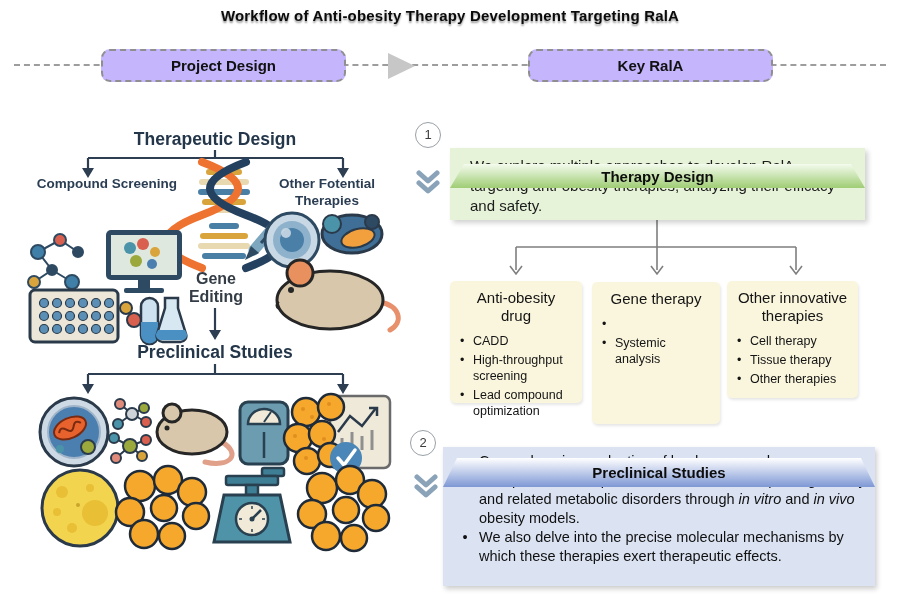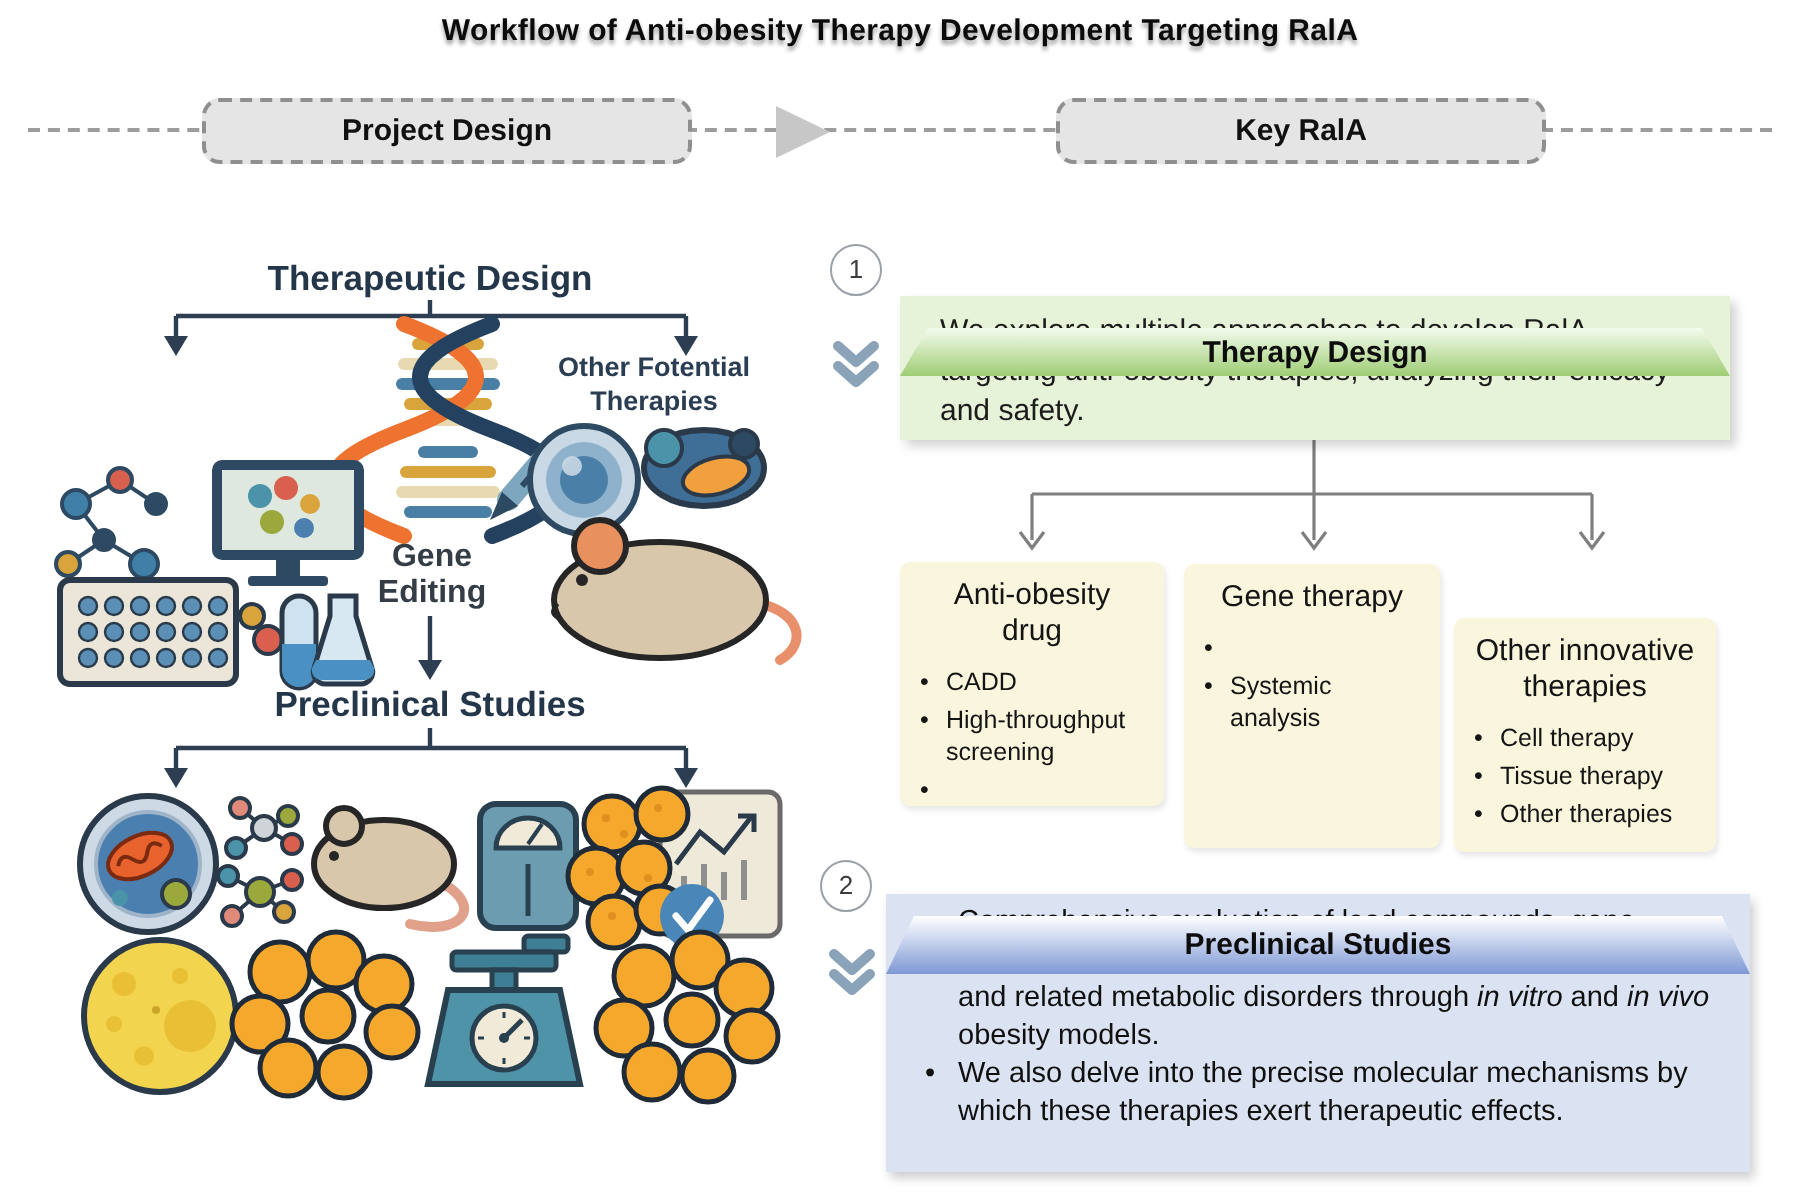--- a/index.html
+++ b/index.html
@@ -3,21 +3,21 @@
 <meta charset="utf-8">
 <style>
   html,body{margin:0;padding:0;}
   body{width:900px;height:596px;position:relative;background:#ffffff;
        font-family:"Liberation Sans", sans-serif;overflow:hidden;}
   .abs{position:absolute;}
   
   .page-title{left:0;top:7px;width:900px;text-align:center;font-size:15px;font-weight:bold;
     color:#0b0b0b;letter-spacing:.2px;text-shadow:0 2px 2px rgba(0,0,0,.4);z-index:3;}
   .flow-line{left:14px;top:64px;width:872px;border-top:2px dashed #9d9d9d;z-index:1;}
-  .flow-box{top:49px;height:29px;background:#e5e5e5;border:2px dashed #8f8f8f;border-radius:9px;
+  .flow-box{top:49px;height:29px;background:#c4b5fd;border:2px dashed #8f8f8f;border-radius:9px;
     text-align:center;line-height:29px;font-size:15px;font-weight:bold;color:#111;z-index:2;}
   .flow-box.left{left:101px;width:241px;}
   .flow-box.right{left:528px;width:241px;}
   .flow-arrow{left:388px;top:53px;width:0;height:0;border-left:27px solid #c7c7c7;
     border-top:13px solid transparent;border-bottom:13px solid transparent;z-index:2;}
   
   .lp-title{font-weight:bold;color:#243649;text-align:center;font-size:17.5px;z-index:3;}
   .lp-label{font-weight:bold;color:#2a3d52;text-align:center;font-size:13.5px;line-height:1.25;z-index:3;}
   .gene-label{font-weight:bold;color:#343d46;text-align:center;font-size:16px;line-height:1.15;z-index:3;}
   
@@ -291,20 +291,21 @@
 </svg>
 
 <div class="abs page-title">Workflow of Anti-obesity Therapy Development Targeting RalA</div>
 <div class="abs flow-line"></div>
 <div class="abs flow-box left">Project Design</div>
 <div class="abs flow-arrow"></div>
 <div class="abs flow-box right">Key RalA</div>
 
 <div class="abs lp-title" style="left:115px;top:129px;width:200px;">Therapeutic Design</div>
 <div class="abs lp-label" style="left:22px;top:176px;width:170px;">
+  <div>Compound Screening</div>
 </div>
 <div class="abs lp-label" style="left:272px;top:176px;width:110px;">
   <div>Other Fotential</div>
   <div>Therapies</div>
 </div>
 <div class="abs gene-label" style="left:173px;top:270px;width:86px;">
   <div>Gene</div>
   <div>Editing</div>
 </div>
 <div class="abs lp-title" style="left:115px;top:342px;width:200px;">Preclinical Studies</div>
@@ -321,35 +322,36 @@
   <div class="yb-li">
       <span class="marker">•</span>
       <span>CADD</span>
     </div>
   <div class="yb-li">
       <span class="marker">•</span>
       <span>High-throughput screening</span>
     </div>
   <div class="yb-li">
       <span class="marker">•</span>
+      <span>Lead compound optimization</span>
     </div>
 </div>
 
 <div class="abs yellow-box" style="left:592px;top:282px;width:128px;height:142px;">
   <div class="yb-title">Gene therapy</div>
   <div class="yb-li">
       <span class="marker">•</span>
     </div>
   <div class="yb-li">
       <span class="marker">•</span>
       <span>Systemic analysis</span>
     </div>
 </div>
 
-<div class="abs yellow-box" style="left:727px;top:281px;width:131px;height:117px;margin-top:28px;">
+<div class="abs yellow-box" style="left:727px;top:281px;width:131px;height:117px;">
   <div class="yb-title">Other innovative therapies</div>
   <div class="yb-li">
       <span class="marker">•</span>
       <span>Cell therapy</span>
     </div>
   <div class="yb-li">
       <span class="marker">•</span>
       <span>Tissue therapy</span>
     </div>
   <div class="yb-li">

